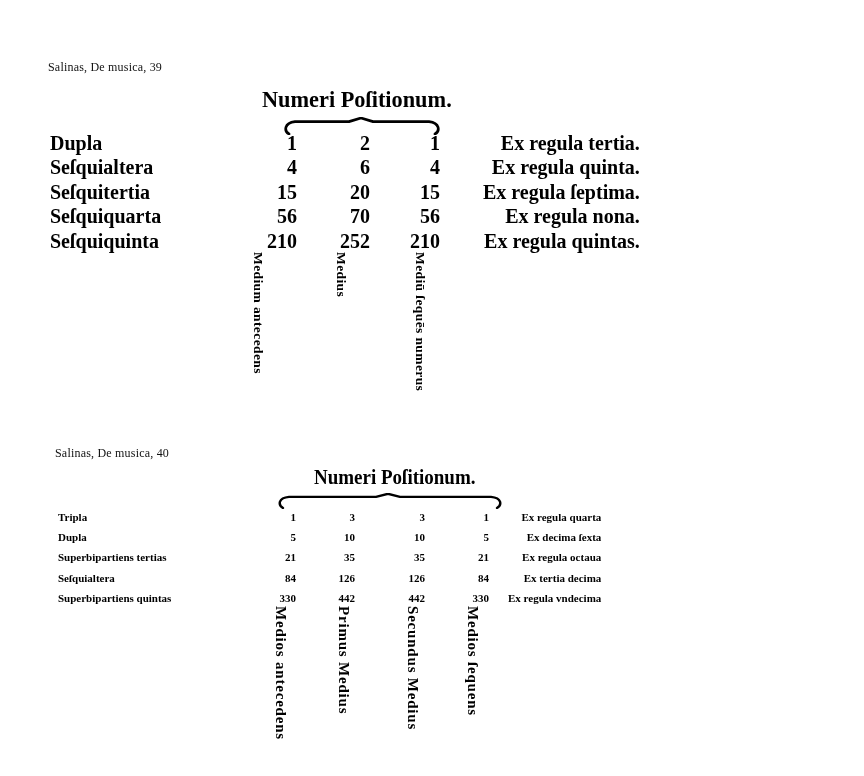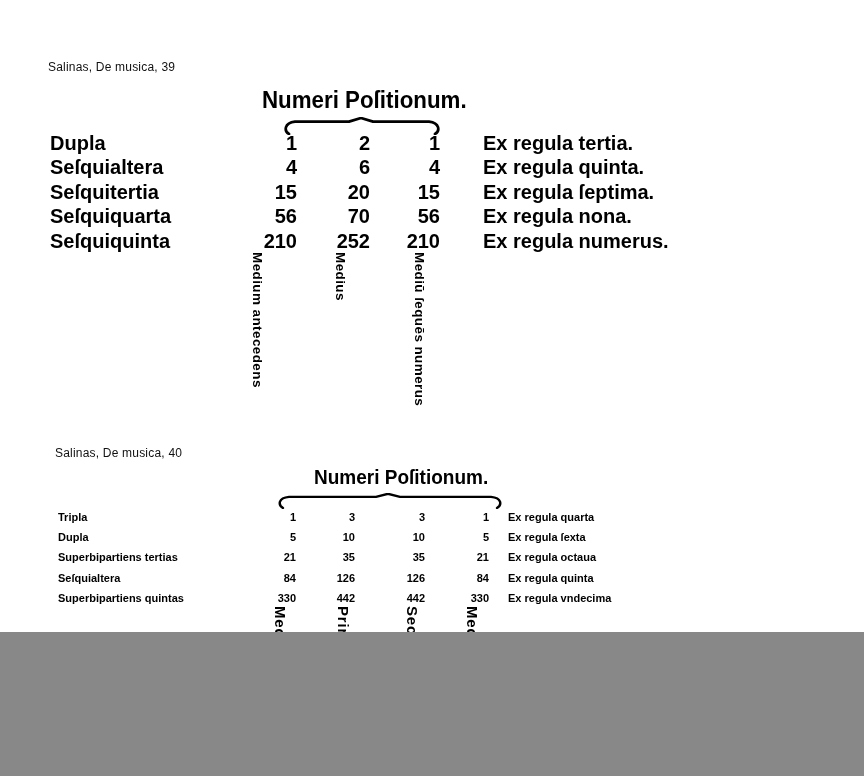--- a/index.html
+++ b/index.html
@@ -1,18 +1,18 @@
 <!DOCTYPE html>
 <html><head>
 <meta charset="utf-8">
 <style>
   html,body{margin:0;padding:0;background:#888;}
   .sheet{
-    position:relative;width:864px;height:632px;background:#ffffff;
-    font-family:Liberation Sans, sans-serif;color:#000;overflow:hidden;
+    position:relative;width:864px;height:776px;background:#ffffff;
+    font-family:Liberation Serif, serif;color:#000;overflow:hidden;
   }
   .caption{position:absolute;font-size:12px;letter-spacing:0.2px;color:#111;white-space:nowrap;}
   #caption39{left:48px;top:60px;}
   #caption40{left:55px;top:446px;text-align:right;}
   .title{position:absolute;font-weight:bold;white-space:nowrap;transform-origin:left top;}
   #title39{left:262px;top:86px;font-size:24px;transform:scaleX(0.93);}
   #title40{left:314px;top:466px;font-size:20px;transform:scaleX(0.95);}
   .brace{position:absolute;}
   #brace39{left:282px;top:117px;}
   #brace40{left:276px;top:493px;}
@@ -22,21 +22,21 @@
     grid-template-columns:185px 62px 73px 70px 43px auto;
     font-size:20px;line-height:24.4px;
   }
   #table40{
     left:58px;top:507px;
     grid-template-columns:182px 56px 59px 70px 64px 19px auto;
     font-size:11px;line-height:20.2px;
   }
   .cell{white-space:nowrap;}
   .num-cell{text-align:right;}
-  .rule-cell{text-align:left;}
+  .rule-cell{text-align:right;}
   .vlabel{
     position:absolute;writing-mode:vertical-rl;font-weight:bold;white-space:nowrap;
   }
   .v39{font-size:13.5px;letter-spacing:0.4px;}
   .v40{font-size:15px;letter-spacing:0.8px;}
 </style>
 </head>
 <body>
 
 <div class="sheet" style="background: rgb(255, 255, 255); color: rgb(0, 0, 0);">
@@ -72,21 +72,21 @@
       <div class="cell num-cell">56</div>
       <div class="cell num-cell">70</div>
       <div class="cell num-cell">56</div>
       <div class="cell spacer-cell"></div>
       <div class="cell rule-cell">Ex regula nona.</div>
       <div class="cell label-cell">Seſquiquinta</div>
       <div class="cell num-cell">210</div>
       <div class="cell num-cell">252</div>
       <div class="cell num-cell">210</div>
       <div class="cell spacer-cell"></div>
-      <div class="cell rule-cell">Ex regula numerus.</div>
+      <div class="cell rule-cell">Ex regula quintas.</div>
     </div>
 
   <div class="caption" id="caption40">Salinas, De musica, 40</div>
 
   <div class="title" id="title40">Numeri Poſitionum.</div>
 
   <svg class="brace" id="brace40" width="228" height="16" viewBox="0 0 228 16">
     <path d="M7,15 C2,12 2,5 13,3.9 L100,3.9 L112,0.8 L124,3.9 L215,3.9 C226,5 226,12 221,15" fill="none" stroke="#000" stroke-width="2.4" stroke-linecap="round" stroke-linejoin="round"></path>
   </svg>
 
@@ -97,35 +97,35 @@
       <div class="cell num-cell">3</div>
       <div class="cell num-cell">1</div>
       <div class="cell spacer-cell"></div>
       <div class="cell rule-cell">Ex regula quarta</div>
       <div class="cell label-cell">Dupla</div>
       <div class="cell num-cell">5</div>
       <div class="cell num-cell">10</div>
       <div class="cell num-cell">10</div>
       <div class="cell num-cell">5</div>
       <div class="cell spacer-cell"></div>
-      <div class="cell rule-cell">Ex regula ſexta</div>
+      <div class="cell rule-cell">Ex decima ſexta</div>
       <div class="cell label-cell">Superbipartiens tertias</div>
       <div class="cell num-cell">21</div>
       <div class="cell num-cell">35</div>
       <div class="cell num-cell">35</div>
       <div class="cell num-cell">21</div>
       <div class="cell spacer-cell"></div>
       <div class="cell rule-cell">Ex regula octaua</div>
       <div class="cell label-cell">Seſquialtera</div>
       <div class="cell num-cell">84</div>
       <div class="cell num-cell">126</div>
       <div class="cell num-cell">126</div>
       <div class="cell num-cell">84</div>
       <div class="cell spacer-cell"></div>
-      <div class="cell rule-cell">Ex regula quinta</div>
+      <div class="cell rule-cell">Ex tertia decima</div>
       <div class="cell label-cell">Superbipartiens quintas</div>
       <div class="cell num-cell">330</div>
       <div class="cell num-cell">442</div>
       <div class="cell num-cell">442</div>
       <div class="cell num-cell">330</div>
       <div class="cell spacer-cell"></div>
       <div class="cell rule-cell">Ex regula vndecima</div>
     </div>
 
 <div class="vlabel v39" style="left: 250px; top: 252px;">Medium antecedens</div>

